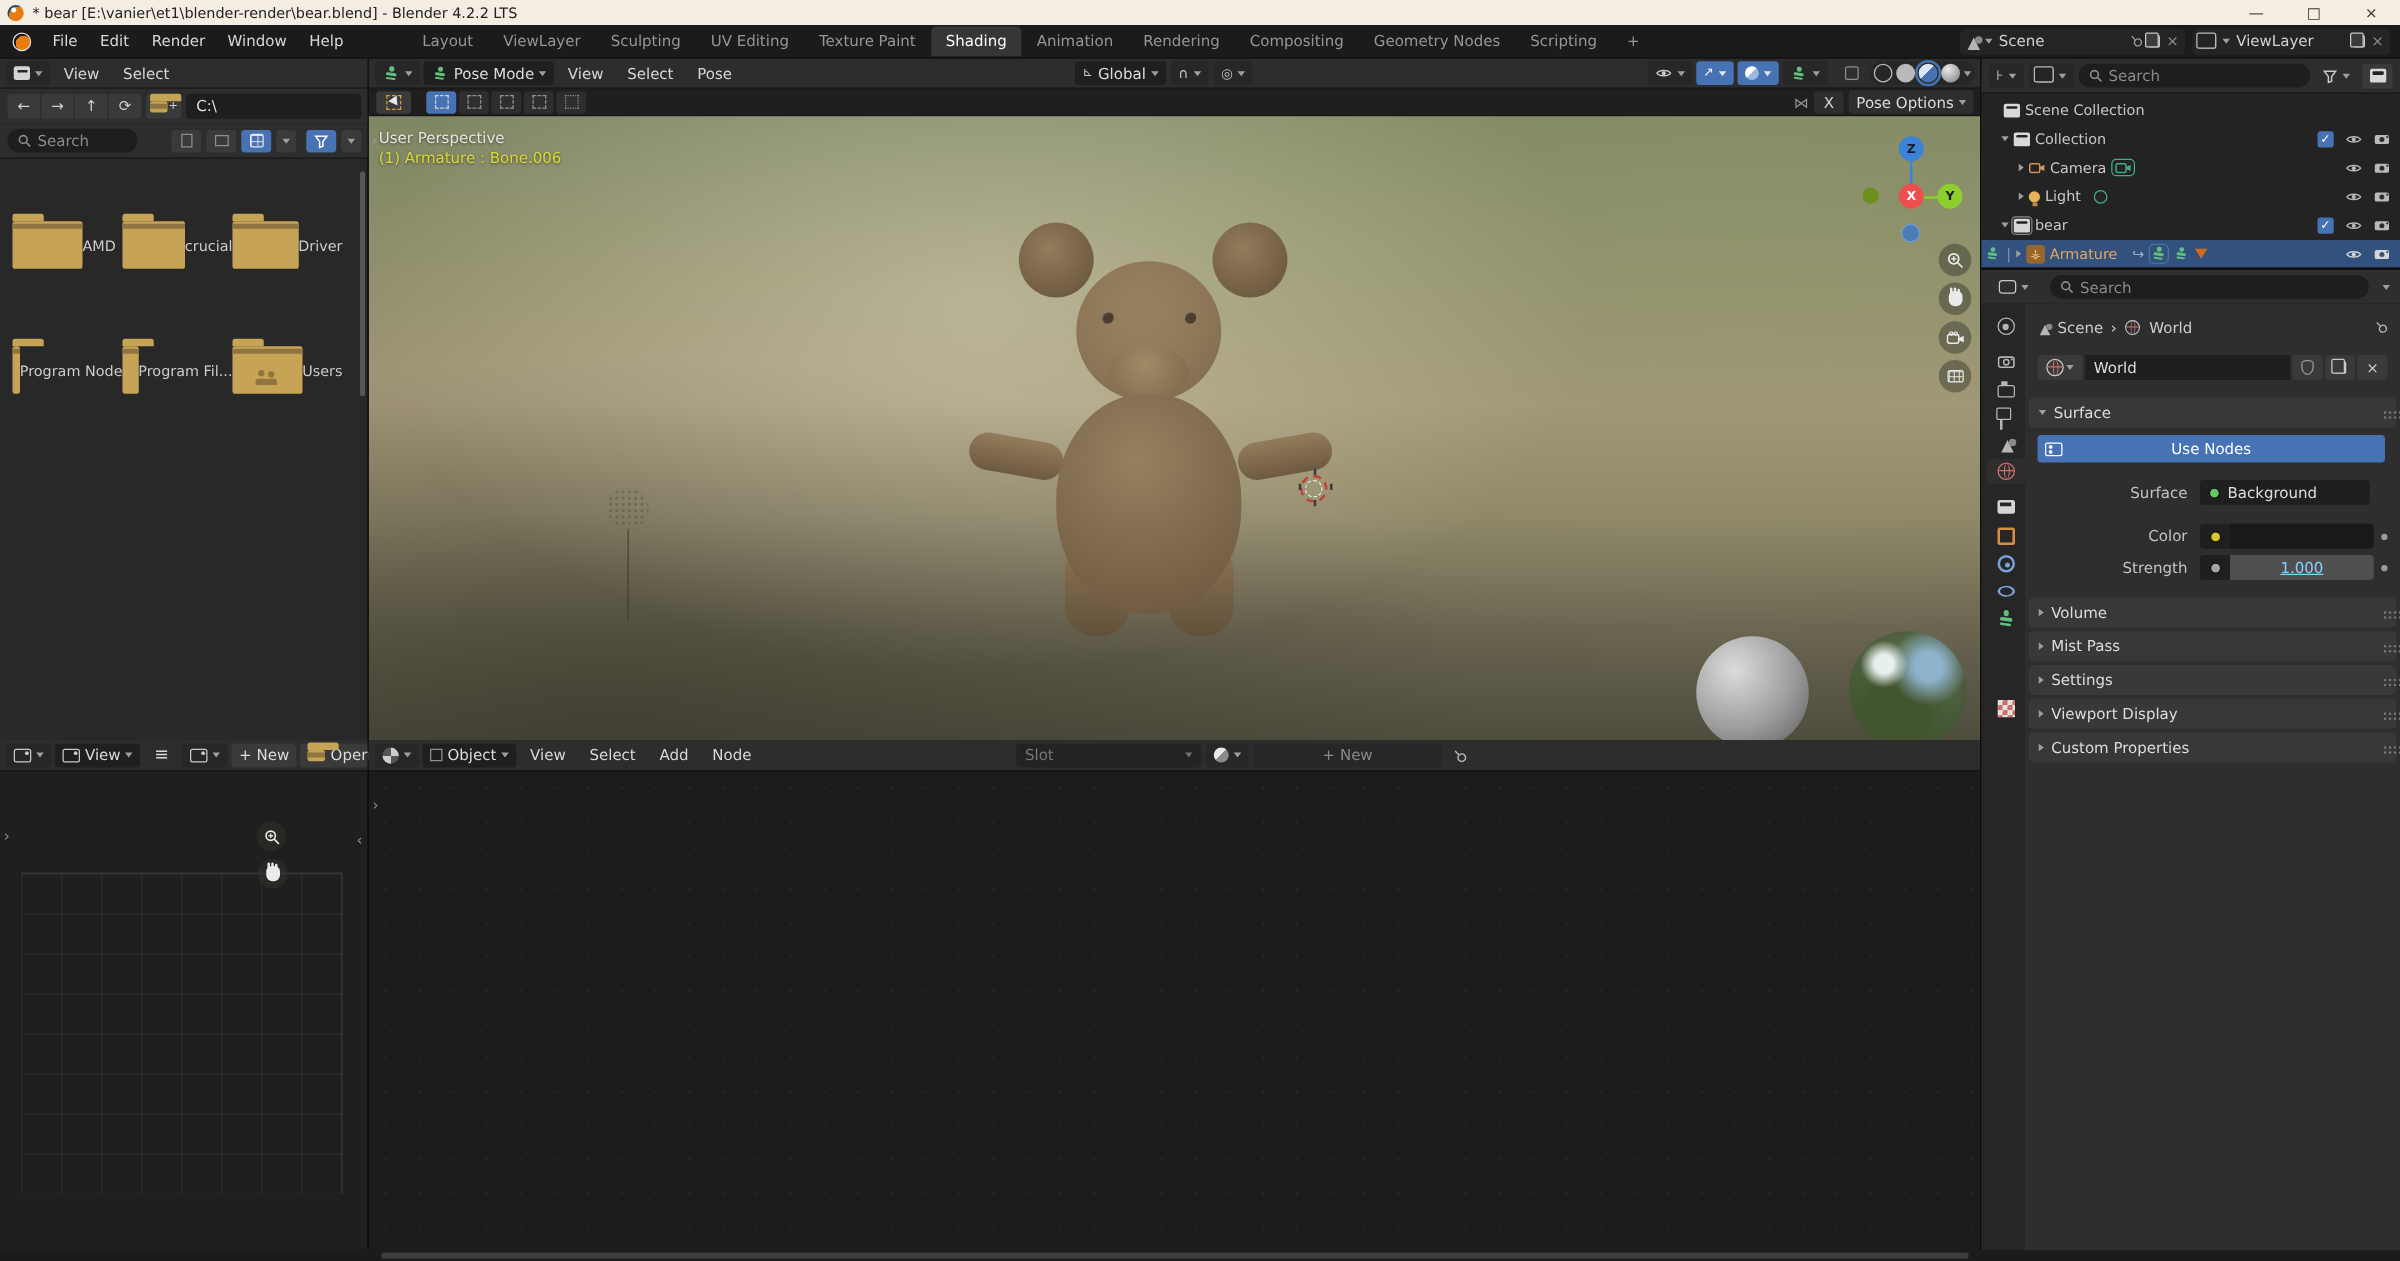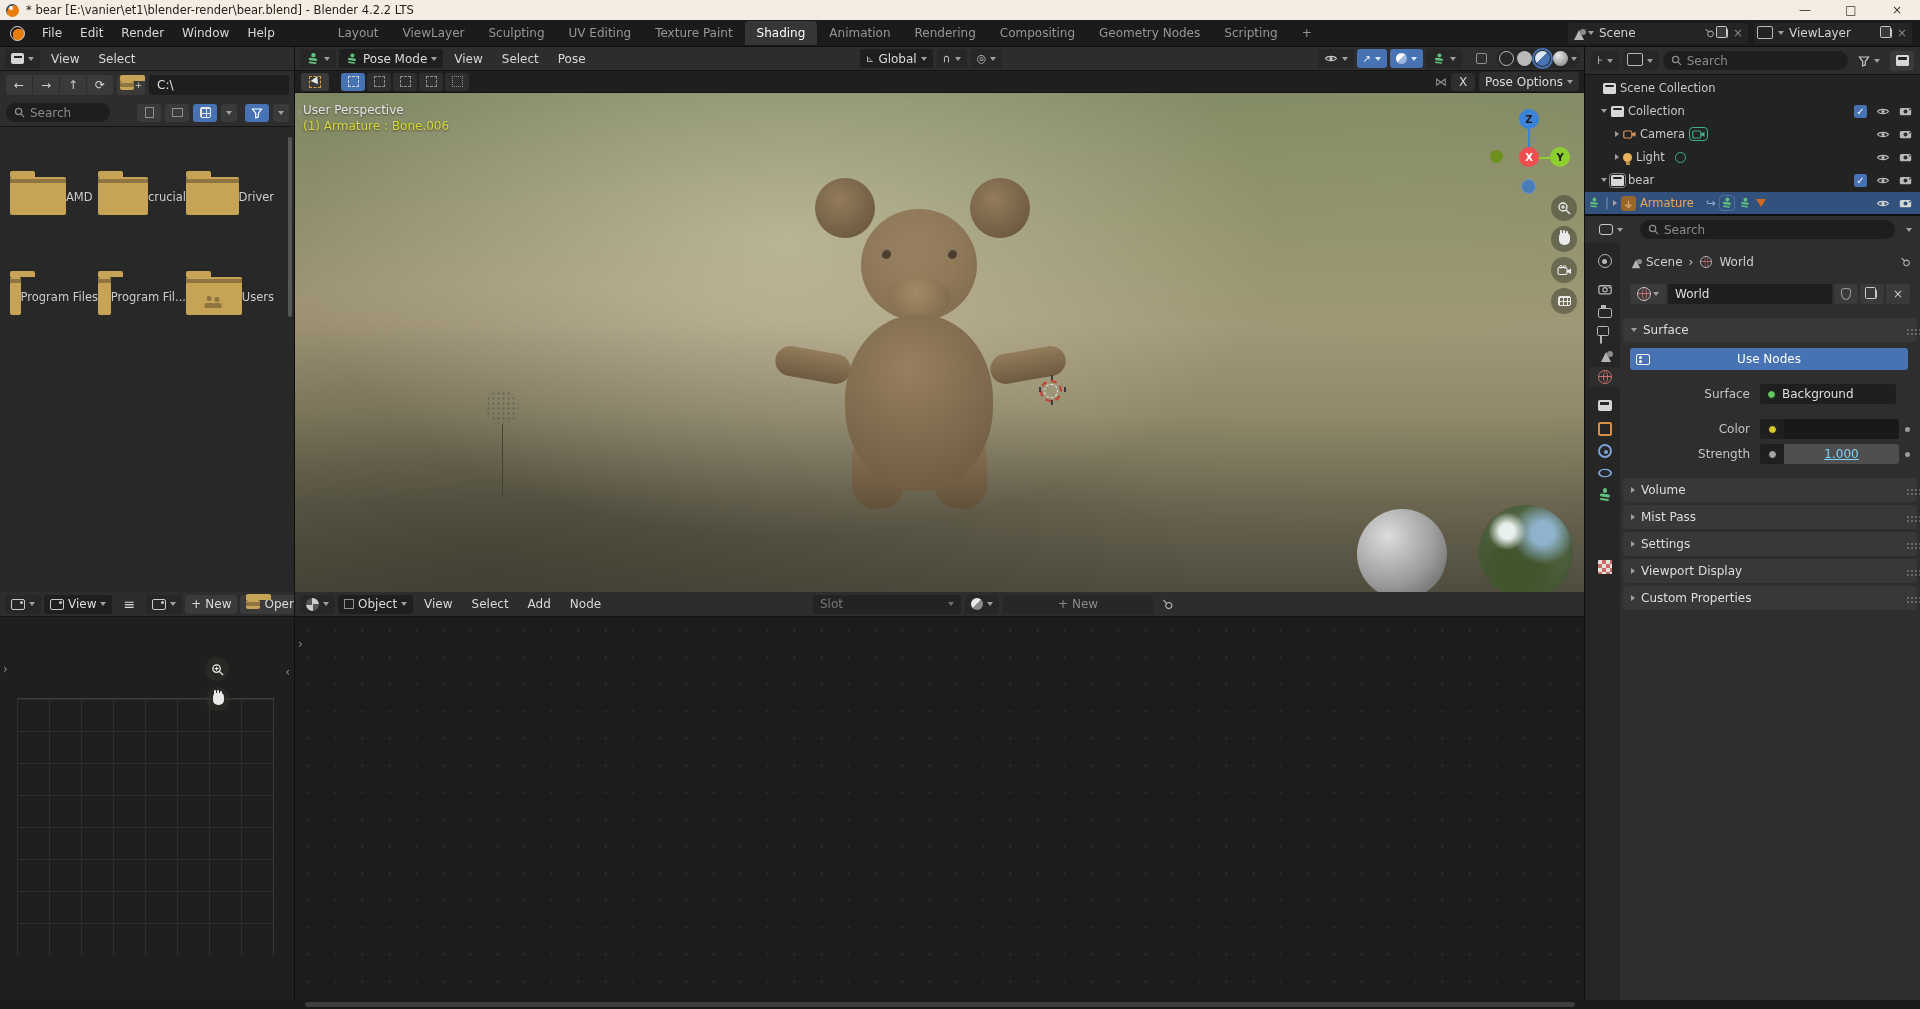--- a/index.html
+++ b/index.html
@@ -399,21 +399,21 @@
     <div class="folder-cell">
       <div class="folder-ic"></div>
       <div class="folder-label">crucial</div>
     </div>
     <div class="folder-cell">
       <div class="folder-ic"></div>
       <div class="folder-label">Driver</div>
     </div>
     <div class="folder-cell">
       <div class="folder-ic"></div>
-      <div class="folder-label">Program Files</div>
+      <div class="folder-label">Program Node</div>
     </div>
     <div class="folder-cell">
       <div class="folder-ic"></div>
       <div class="folder-label">Program Fil...</div>
     </div>
     <div class="folder-cell">
       <div class="folder-ic">
           <span class="people"></span>
         </div>
       <div class="folder-label">Users</div>

